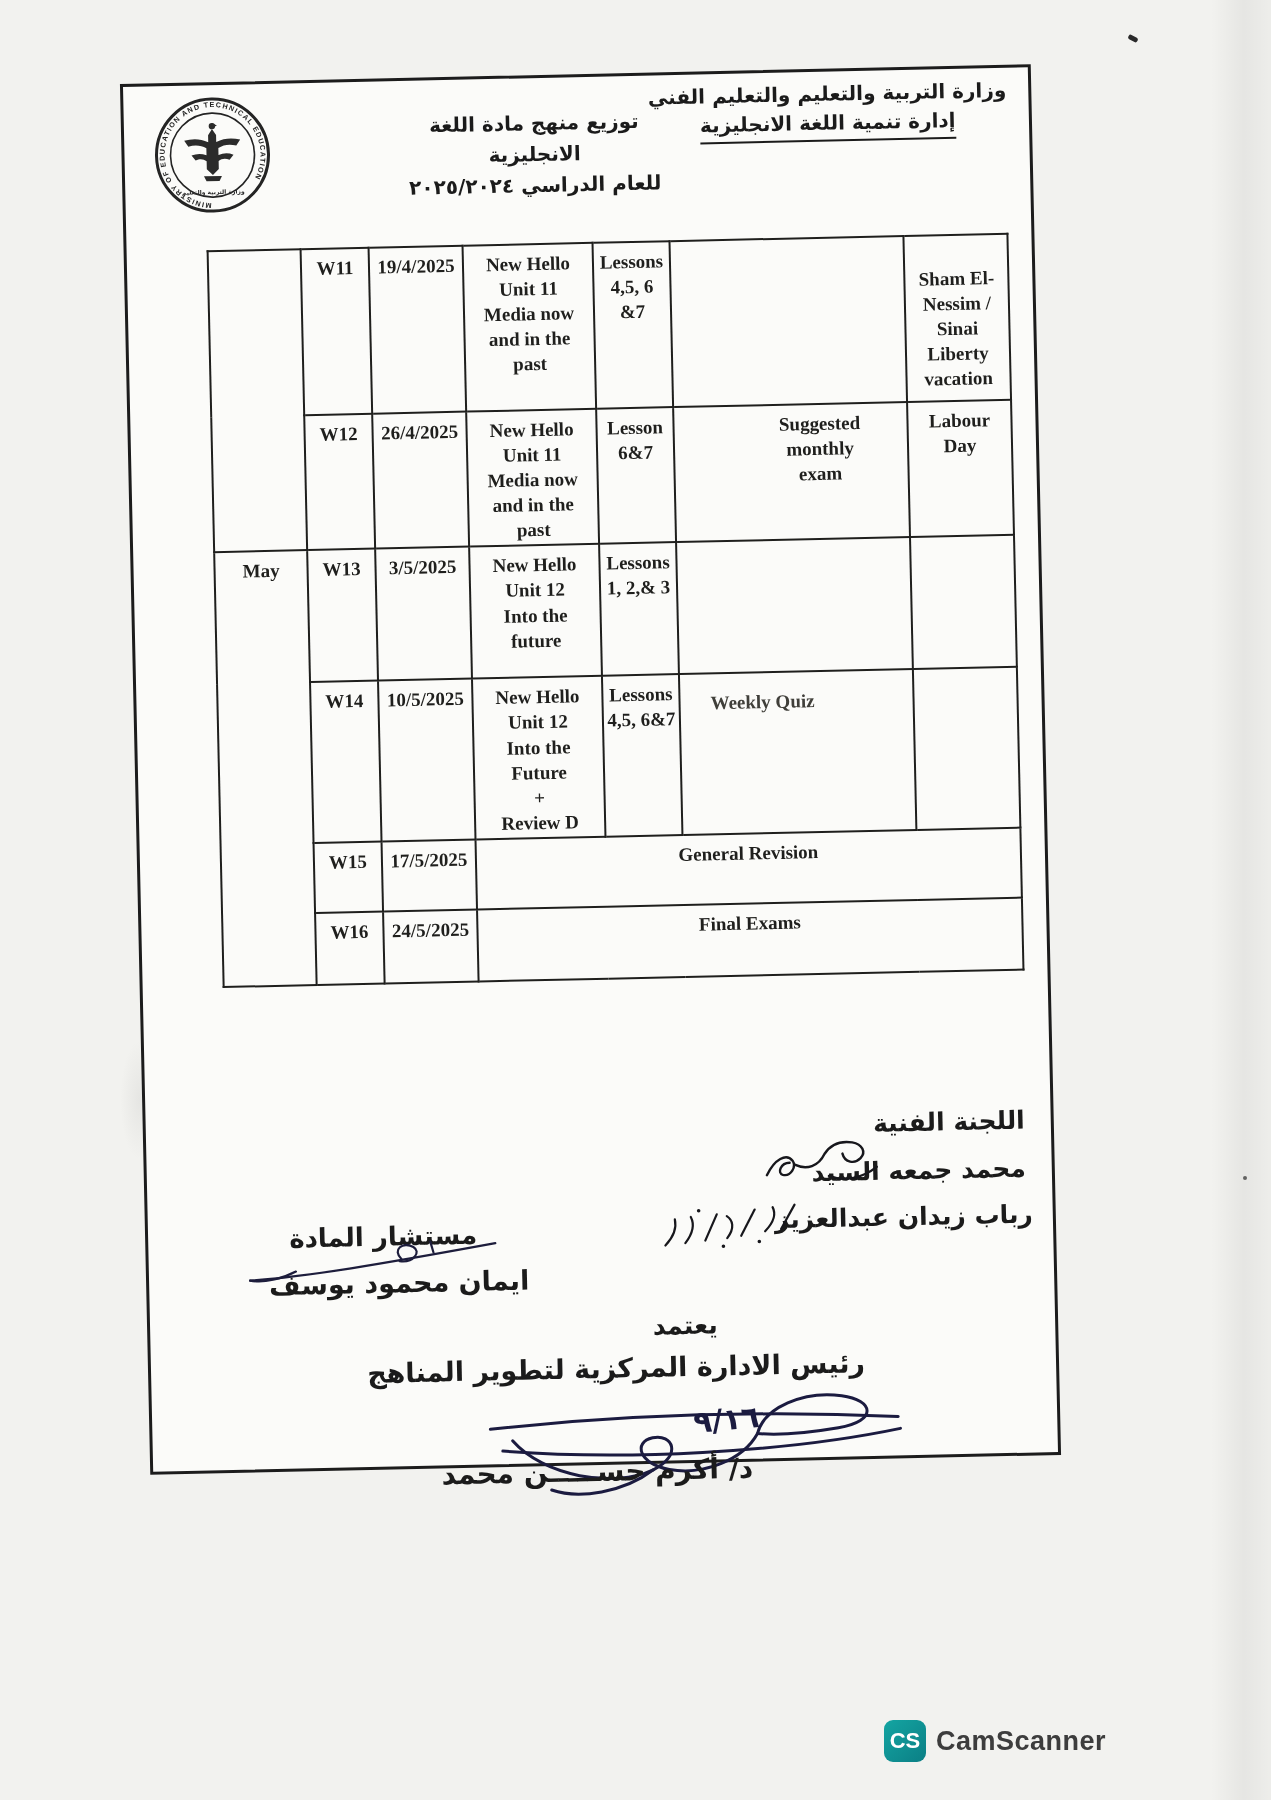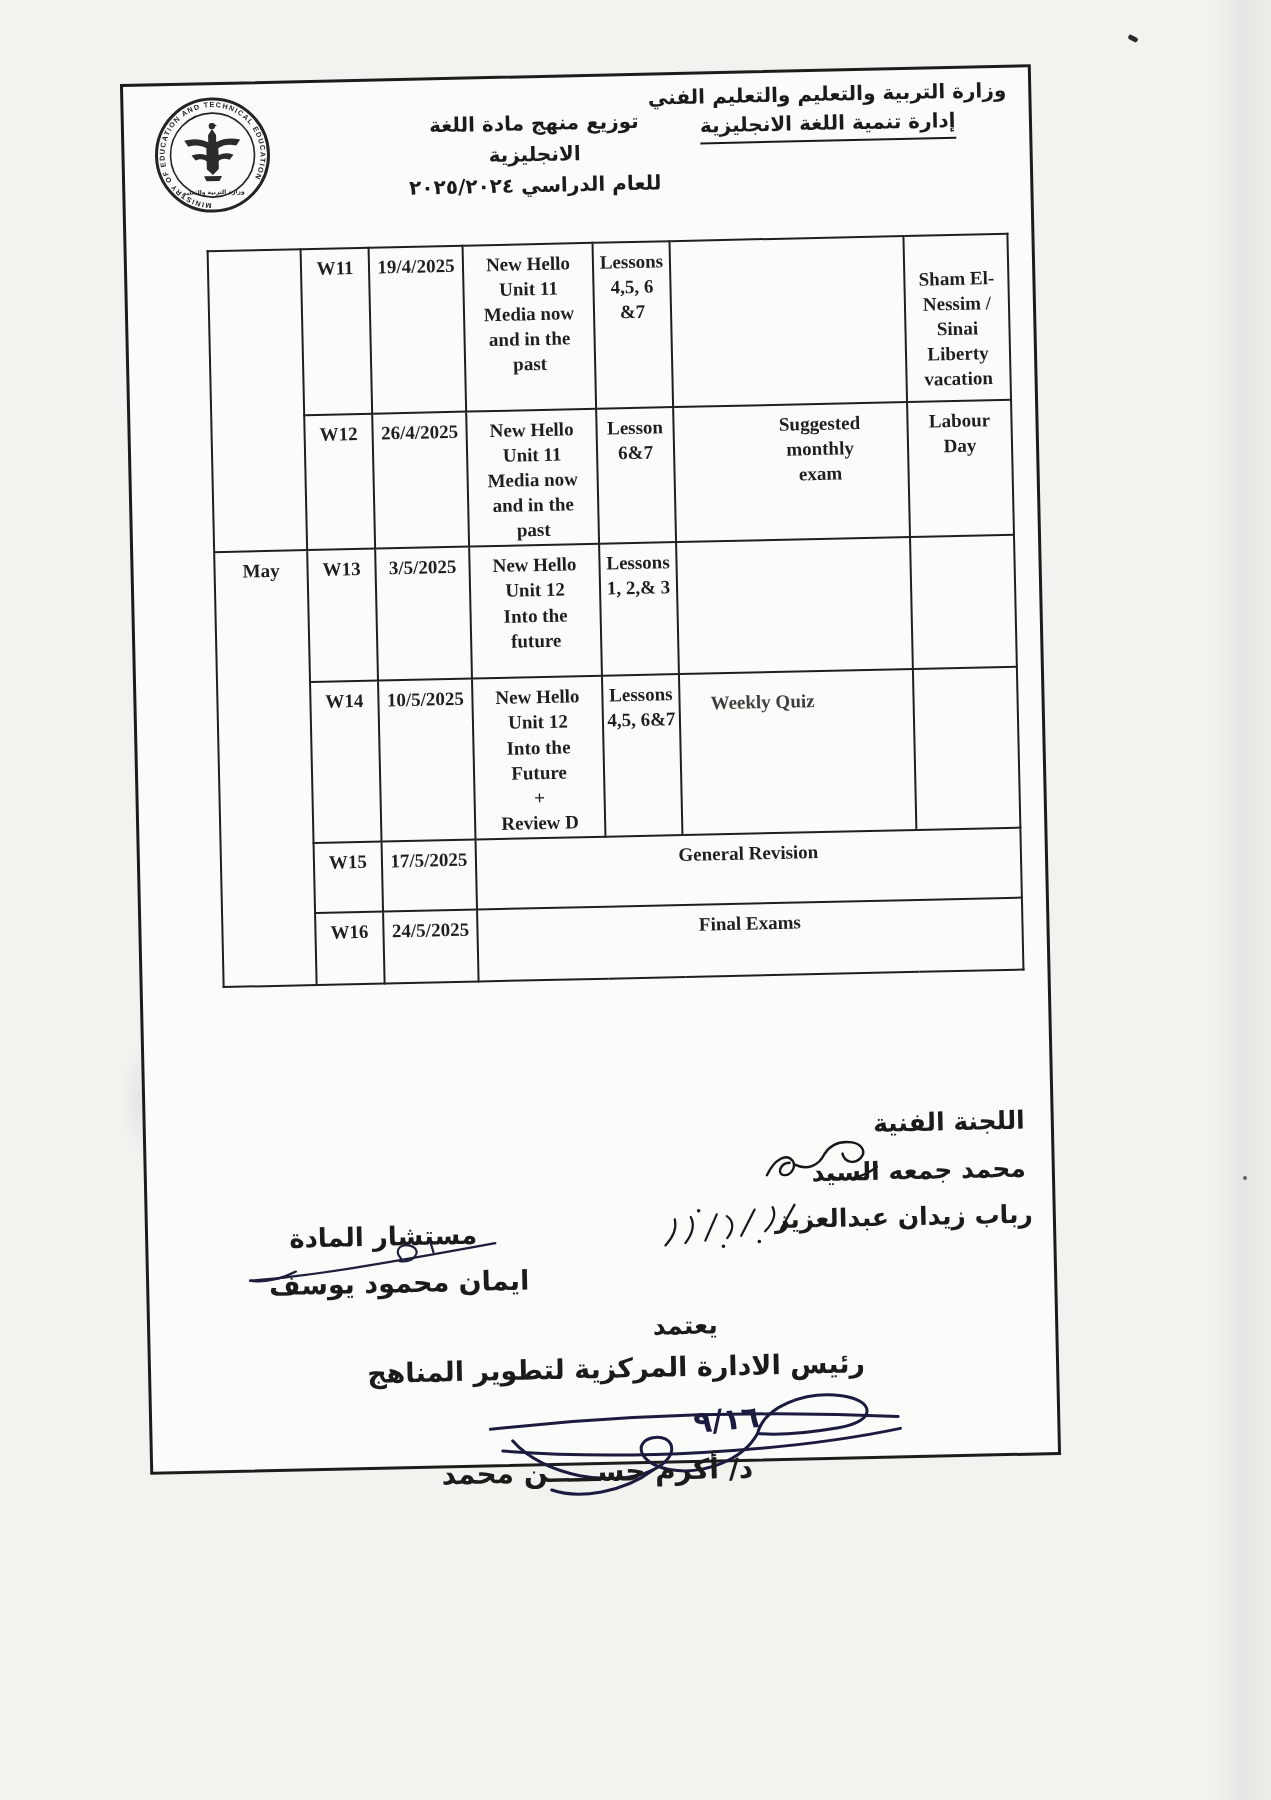--- a/index.html
+++ b/index.html
@@ -235,13 +235,17 @@
         <path d="M30 60 C60 96 130 110 170 92 C200 78 190 56 170 60 C150 64 156 86 186 92 C220 99 260 84 275 58"></path>
         <path d="M275 58 C282 32 322 16 360 22 C392 27 396 48 356 54 C322 59 292 60 275 58"></path>
         <path d="M170 92 C140 114 95 120 68 110"></path>
       </g>
       <text x="212" y="56" font-size="30" font-weight="bold" font-family="DejaVu Sans, sans-serif" fill="#1b1b40" transform="rotate(-4 212 56)">٩/١٦</text>
     </svg>
 
     <div class="abs ar sig-line approver-name">د/ أكرم حســـــن محمد</div>
   </div>
 
+  <div class="watermark">
+    <div class="cs-badge">CS</div>
+    <span class="cs-name">CamScanner</span>
+  </div>
 </div>
 
 </body></html>

